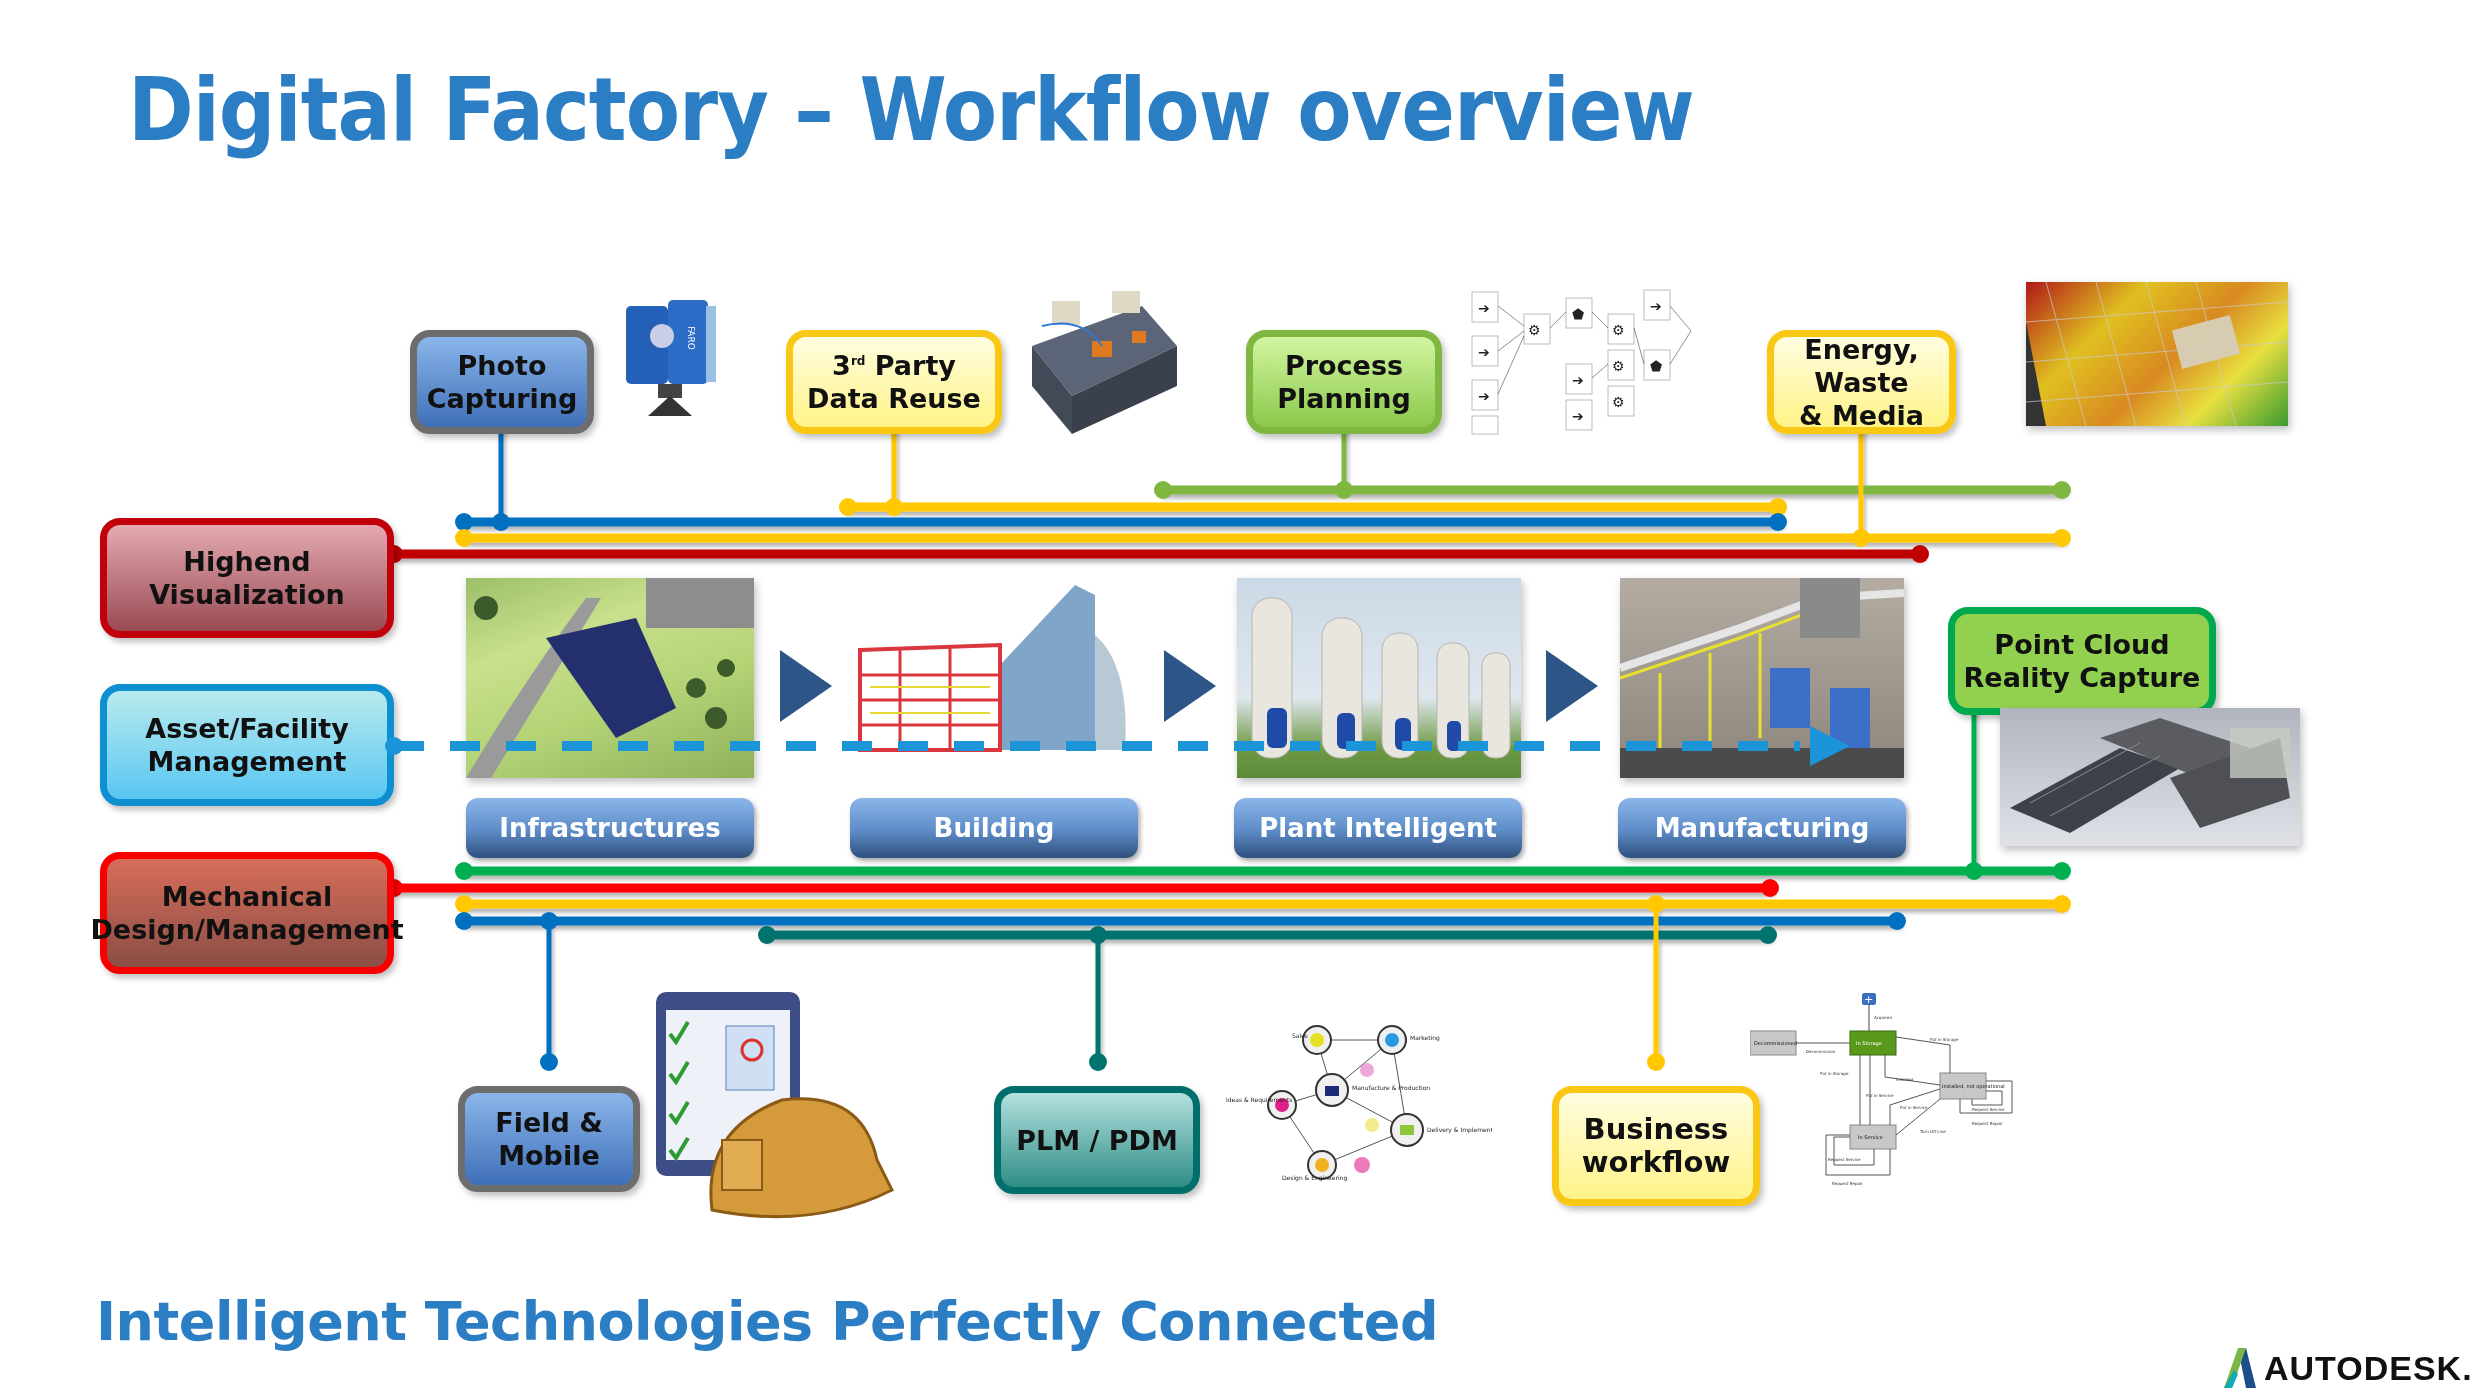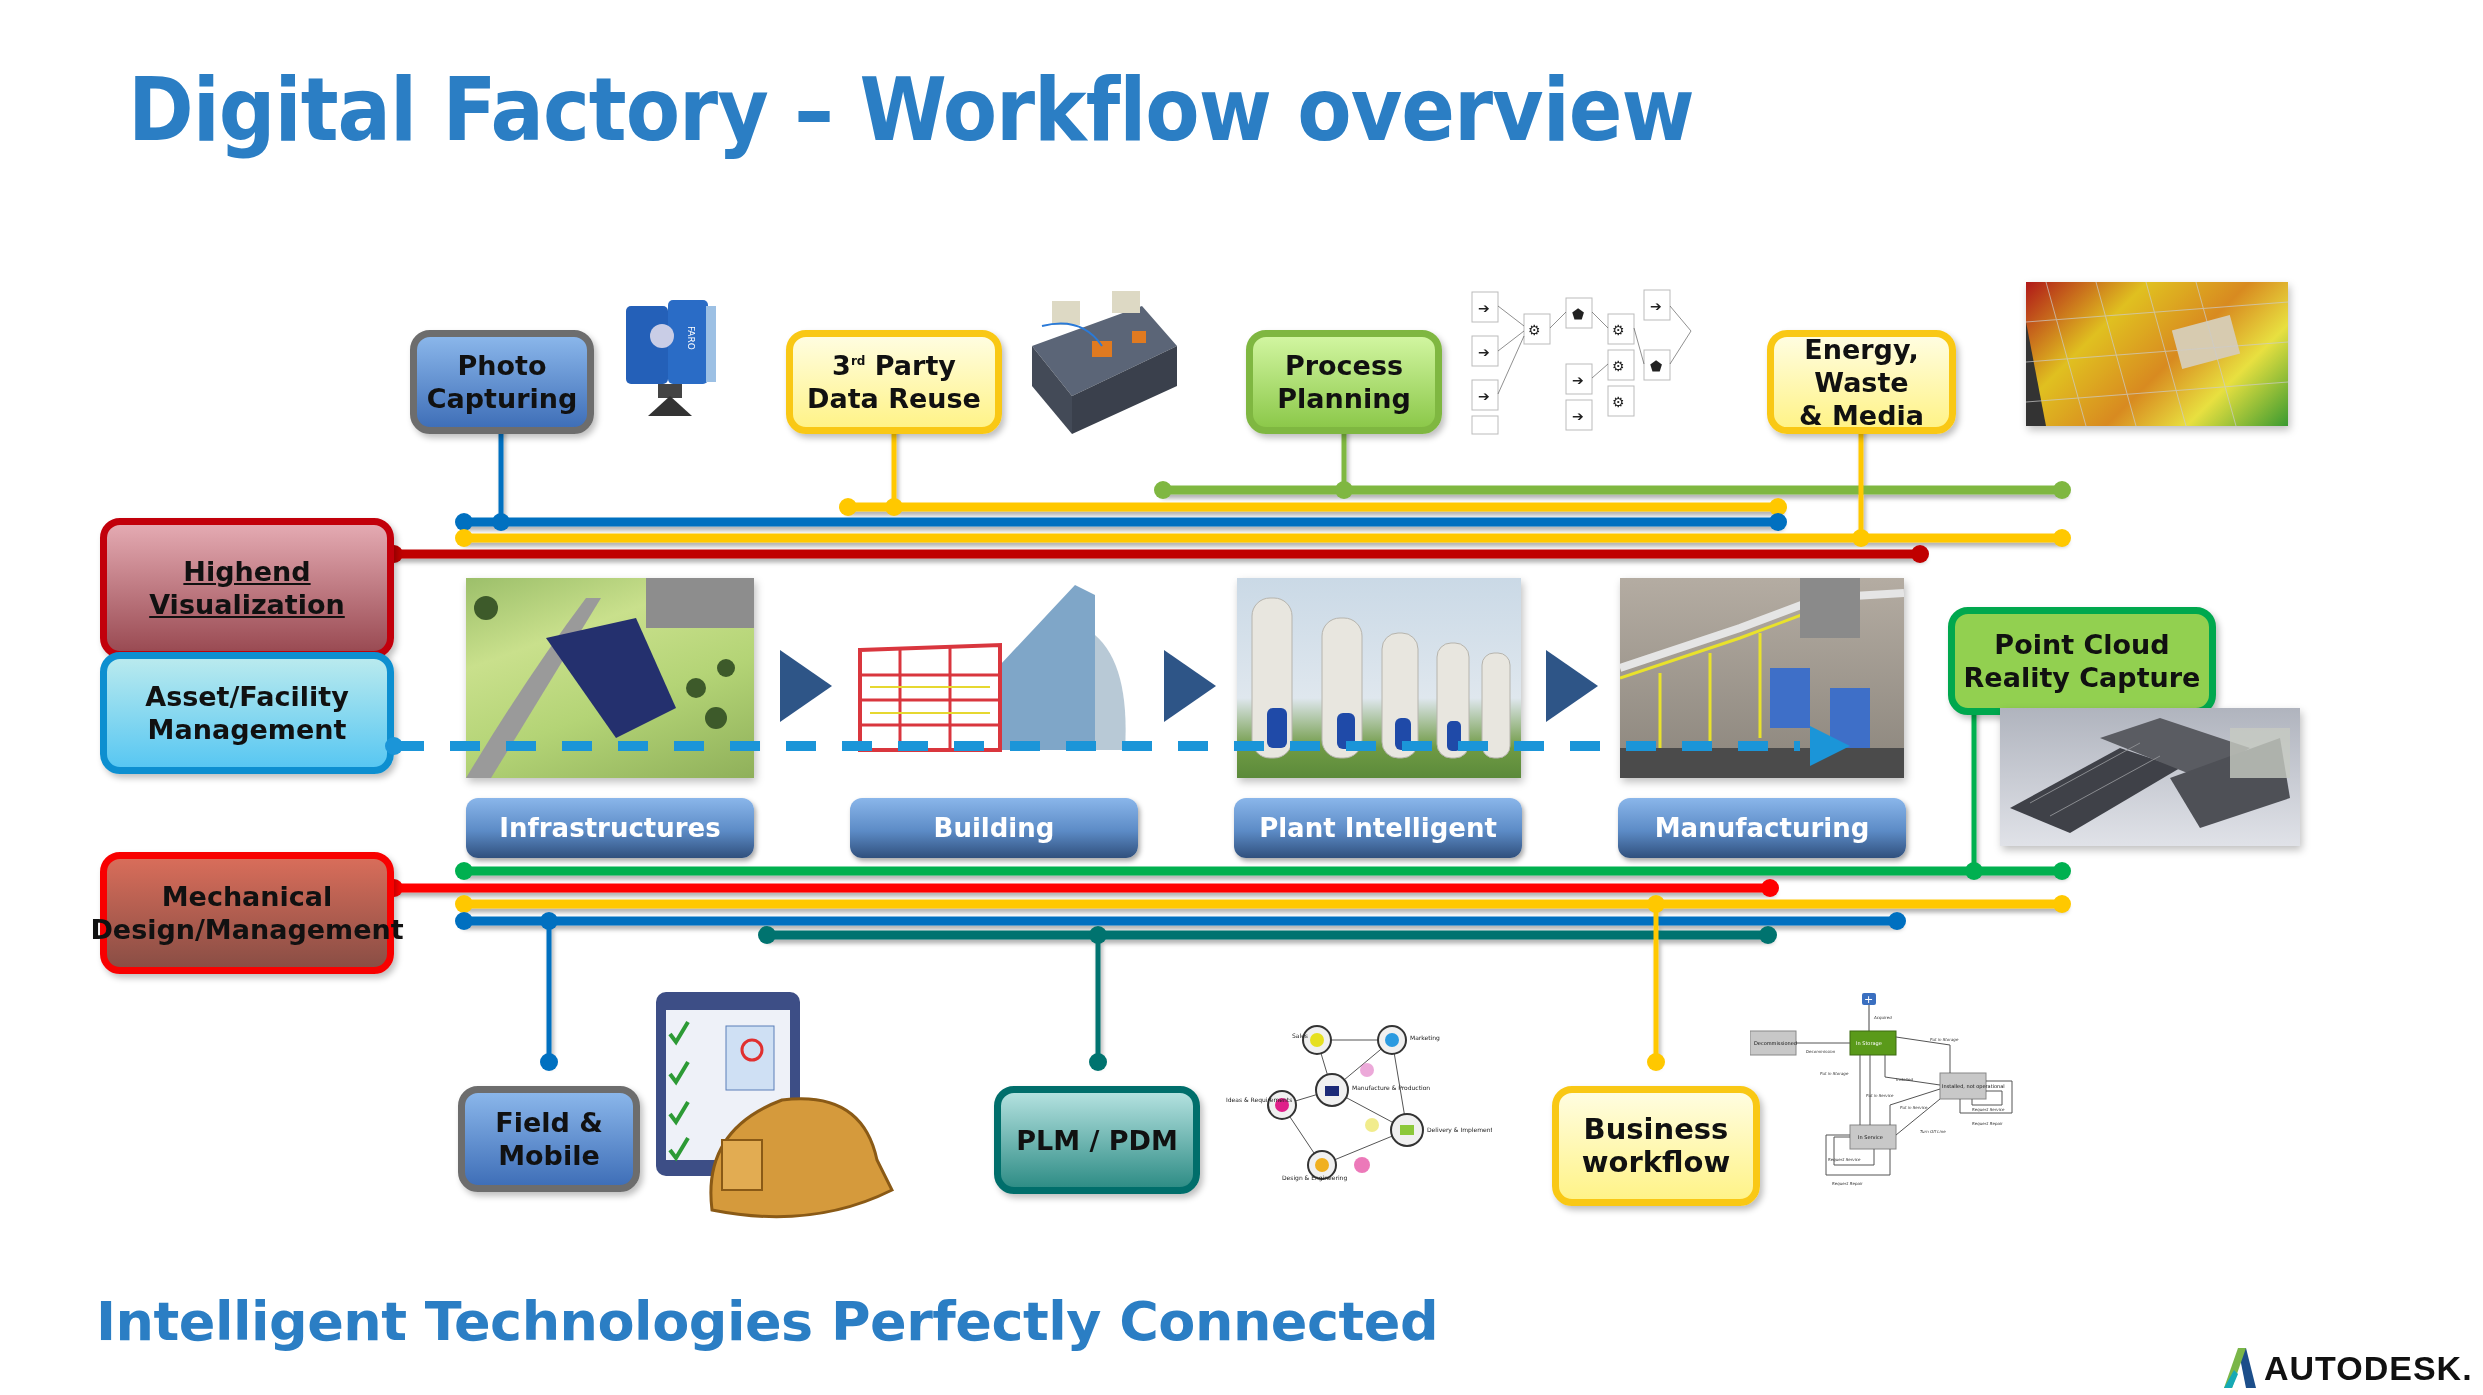--- a/index.html
+++ b/index.html
@@ -11,22 +11,22 @@
 
   .box { position:absolute; display:flex; align-items:center; justify-content:center; text-align:center;
          font-weight:bold; font-size:27px; line-height:33px; color:#111; border-radius:20px; box-sizing:border-box;
          box-shadow: 3px 4px 6px rgba(0,0,0,0.25); font-family:"DejaVu Sans", sans-serif;margin-top:24px; }
   .box sup { font-size:12px; line-height:0; }
 
   .b-photo { left:410px; top:306px; width:184px; height:104px; border:7px solid #6d6d6d; background:linear-gradient(#8ab6ea, #3f6fb8); }
   .b-3rd   { left:786px; top:306px; width:216px; height:104px; border:7px solid #f9c815; background:linear-gradient(#fffde0, #fff388); }
   .b-proc  { left:1246px; top:306px; width:196px; height:104px; border:7px solid #7fb741; background:linear-gradient(#d1f5a0, #8cc84a); }
   .b-energy{ left:1767px; top:306px; width:189px; height:104px; border:7px solid #f9c815; background:linear-gradient(#fffde0, #fff388); }
-  .b-high  { left:100px; top:494px; width:294px; height:140px; border:7px solid #c2000b; background:linear-gradient(#e4aab2, #9a4b53);text-decoration:underline; }
-  .b-asset { left:100px; top:628px; width:294px; height:122px; border:7px solid #0d8fd0; background:linear-gradient(#b9eaee, #58c7f2); }
+  .b-high  { left:100px; top:494px; width:294px; height:120px; border:7px solid #c2000b; background:linear-gradient(#e4aab2, #9a4b53); }
+  .b-asset { left:100px; top:660px; width:294px; height:122px; border:7px solid #0d8fd0; background:linear-gradient(#b9eaee, #58c7f2); }
   .b-mech  { left:100px; top:828px; width:294px; height:122px; border:7px solid #f80000; background:linear-gradient(#d86d5a, #8a4e45); }
   .b-point { left:1948px; top:583px; width:268px; height:108px; border:7px solid #00a84e; background:#92d050; }
   .b-field { left:458px; top:1062px; width:182px; height:106px; border:7px solid #6d6d6d; background:linear-gradient(#8ab6ea, #3f6fb8); }
   .b-plm   { left:994px; top:1062px; width:206px; height:108px; border:7px solid #006e6b; background:linear-gradient(#b3e1df, #2f8d86); }
   .b-biz   { left:1552px; top:1062px; width:208px; height:120px; border:7px solid #f9c815; background:linear-gradient(#fffde0, #fff388); font-size:29px; }
 
   .stage { position:absolute; height:60px; border-radius:12px; display:flex; align-items:center; justify-content:center;
            color:#fff; font-weight:bold; font-size:26px; background:linear-gradient(#8ab6ea 0%, #5c8bc6 55%, #30507d 100%);
            box-shadow:2px 3px 5px rgba(0,0,0,0.35); font-family:"DejaVu Sans", sans-serif; }
   .st-infra { left:466px; top:798px; width:288px; }

